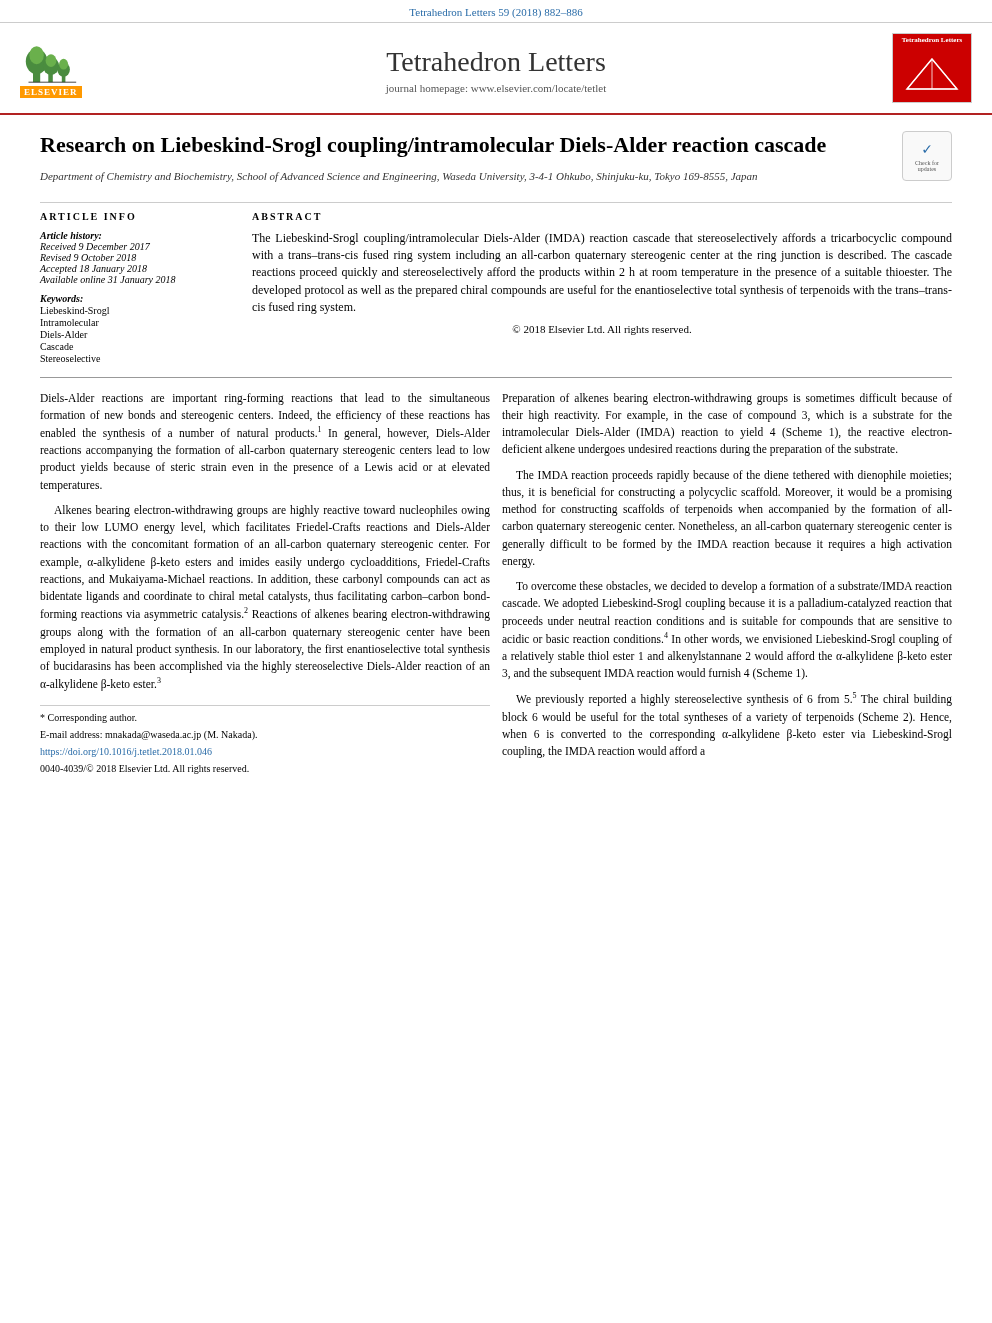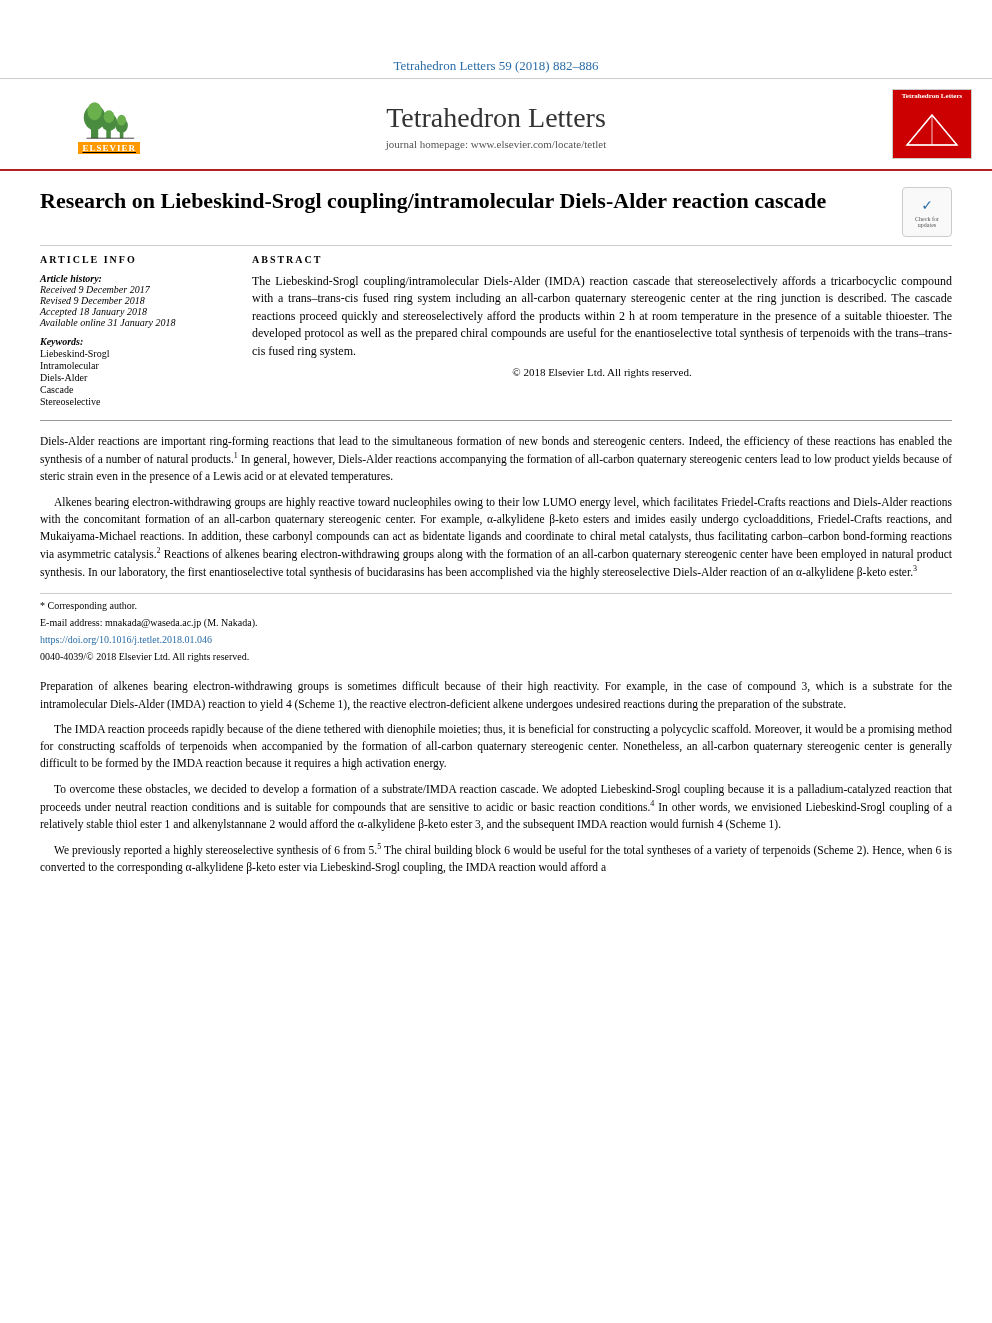--- a/index.html
+++ b/index.html
@@ -6,38 +6,36 @@
     body {
       background: #fff;
       font-family: 'Times New Roman', Times, serif;
       font-size: 13px;
       color: #000;
       width: 992px;
       min-height: 1323px;
     }
     .top-bar {
       text-align: center;
-      padding: 22px 0 4px;
-      font-size: 13px;
+      padding: 6px 0 4px;
+      font-size: 11px;
       color: #2a6ca8;
       border-bottom: 1px solid #ccc;
-      margin-top: 36px;
     }
     .journal-header {
       display: flex;
       align-items: center;
       padding: 10px 20px;
       border-bottom: 2px solid #b22222;
     }
     .journal-header-left {
       width: 120px;
       display: flex;
       flex-direction: column;
-      align-items: flex-end;
-      text-decoration: underline;
+      align-items: flex-start;
     }
     .elsevier-logo {
       display: flex;
       flex-direction: column;
       align-items: center;
     }
     .elsevier-tree {
       width: 60px;
       height: 45px;
     }
@@ -211,21 +209,20 @@
     }
     .body-divider {
       border: none;
       border-top: 1px solid #999;
       margin: 12px 0;
     }
     .two-col-body {
       display: flex;
       gap: 12px;
       padding: 0;
-      flex-direction: column;
     }
     .body-col {
       flex: 1;
       font-size: 11.5px;
       line-height: 1.5;
       text-align: justify;
       color: #000;
     }
     .body-col p {
       margin-bottom: 8px;
@@ -308,36 +305,37 @@
       </div>
     </div>
   </div>
 </div>
 
 <div class="article-main">
 
   <div class="article-title-section">
     <div class="article-title-text">
       <div class="article-title">Research on Liebeskind-Srogl coupling/intramolecular Diels-Alder reaction cascade</div>
+      <div class="affiliation">Department of Chemistry and Biochemistry, School of Advanced Science and Engineering, Waseda University, 3-4-1 Ohkubo, Shinjuku-ku, Tokyo 169-8555, Japan</div>
     </div>
     <div class="check-update-badge">
       <div class="check-icon">✓</div>
       <div style="font-size:6px;">Check for updates</div>
     </div>
   </div>
 
   <hr class="divider-line">
 
   <div class="two-col-section">
     <div class="article-info-col">
       <div class="section-heading-small">ARTICLE INFO</div>
       <div class="article-history">
         <div class="hist-label">Article history:</div>
         <div>Received 9 December 2017</div>
-        <div>Revised 9 December 2018</div>
+        <div>Revised 9 October 2018</div>
         <div>Accepted 18 January 2018</div>
         <div>Available online 31 January 2018</div>
       </div>
       <div class="keywords-section">
         <div class="keywords-label">Keywords:</div>
         <div class="keyword-item">Liebeskind-Srogl</div>
         <div class="keyword-item">Intramolecular</div>
         <div class="keyword-item">Diels-Alder</div>
         <div class="keyword-item">Cascade</div>
         <div class="keyword-item">Stereoselective</div>

